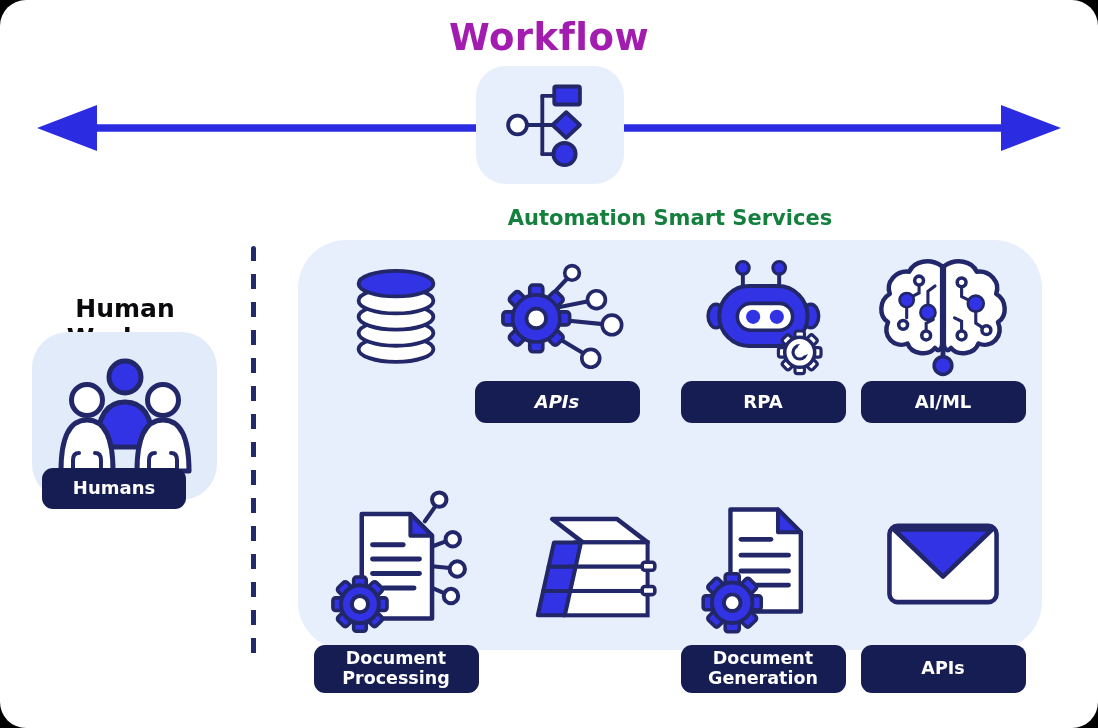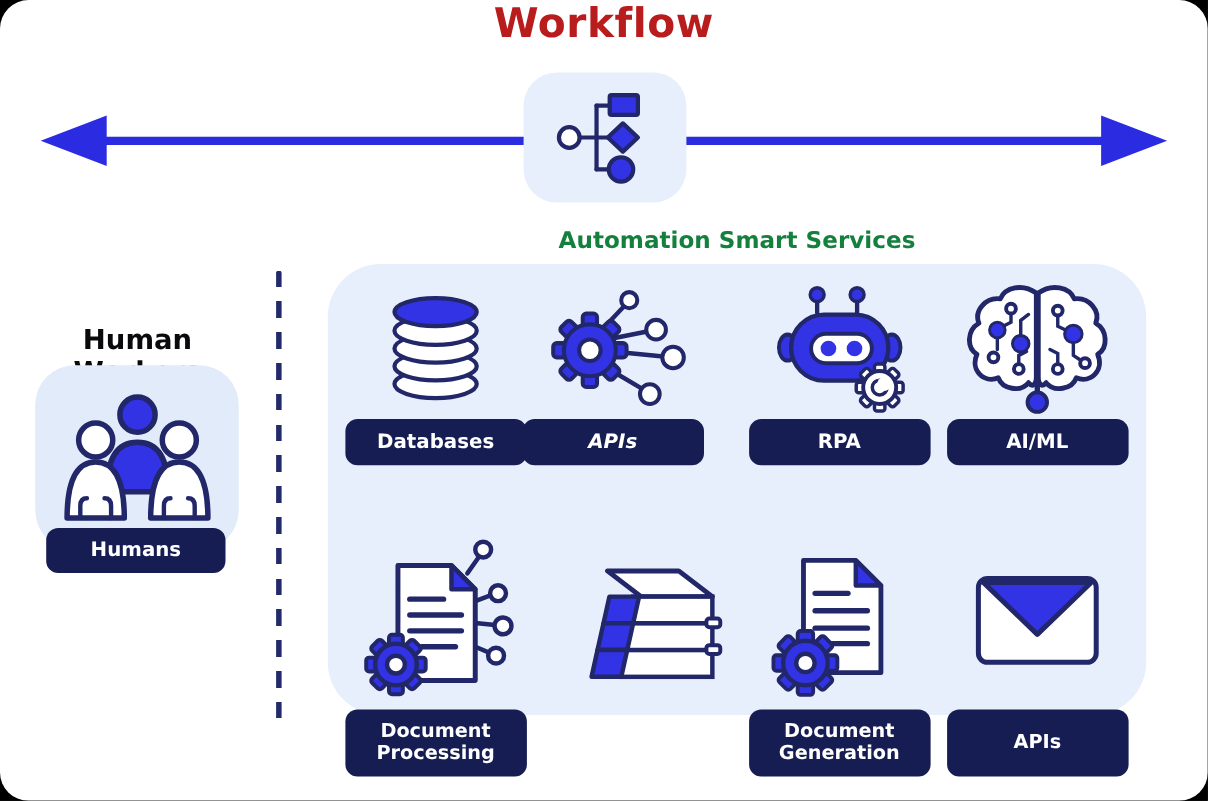--- a/index.html
+++ b/index.html
@@ -2,22 +2,22 @@
 <html><head>
 <meta charset="utf-8">
 <style>
   html,body { margin:0; padding:0; background:#000; }
   .canvas {
     position:relative; width:1098px; height:728px; background:#ffffff;
     border-radius:26px; overflow:hidden;
     font-family:"DejaVu Sans","Liberation Sans",sans-serif;
   }
   .title {
-    position:absolute; top:0; left:0; width:1098px; text-align:center;
-    font-size:37px; font-weight:800; color:#b91c1c; letter-spacing:.5px;
+    position:absolute; top:16px; left:0; width:1098px; text-align:center;
+    font-size:37px; font-weight:800; color:#a21caf; letter-spacing:.5px;
   }
   .arrow-svg { position:absolute; left:0; top:98px; }
   .wf-icon-box {
     position:absolute; left:476px; top:66px; width:148px; height:118px;
     background:#e7eefc; border-radius:30px;
     display:flex; align-items:center; justify-content:center;
   }
   .ass-heading {
     position:absolute; left:298px; top:206px; width:744px; text-align:center;
     font-size:21px; font-weight:700; color:#15803d;
@@ -39,29 +39,29 @@
     position:absolute; left:32px; top:332px; width:185px; height:168px;
     background:#e2ebfa; border-radius:36px;
     display:flex; align-items:flex-start; justify-content:center;
   }
   .pill {
     background:#161d52; color:#ffffff; font-weight:700; border-radius:11px;
     display:flex; align-items:center; justify-content:center; text-align:center;
     white-space:pre-line; line-height:1.12;
   }
   .humans-pill {
-    position:absolute; left:42px; top:480px; width:163px; height:41px; font-size:18px;
+    position:absolute; left:42px; top:468px; width:144px; height:41px; font-size:18px;
   }
   .cell { position:absolute; width:186px; }
   .icon-area { display:flex; align-items:center; justify-content:center; }
   .cell.toprow .icon-area { height:124px; }
   .cell.botrow .icon-area { height:156px; }
   .cell .pill { width:165px; margin:3px auto 0 auto; }
   .cell.toprow .pill { height:42px; font-size:18px; }
-  .cell.botrow .pill { height:61px; font-size:17.5px; }
+  .cell.botrow .pill { height:48px; font-size:17.5px; }
 </style>
 </head>
 <body>
 
 <div class="canvas">
 
   <div class="title">Workflow</div>
 
   <svg class="arrow-svg" width="1098" height="60" viewBox="0 0 1098 60">
     <line x1="80" y1="30" x2="1020" y2="30" stroke="#2b2be2" stroke-width="7.5"></line>
@@ -112,21 +112,20 @@
       <svg width="102" height="112" viewBox="0 0 120 118">
         <g stroke="#212768" stroke-width="4.5">
           <ellipse cx="60" cy="98" rx="44" ry="15" fill="#ffffff"></ellipse>
           <ellipse cx="60" cy="79" rx="44" ry="15" fill="#ffffff"></ellipse>
           <ellipse cx="60" cy="60" rx="44" ry="15" fill="#ffffff"></ellipse>
           <ellipse cx="60" cy="41" rx="44" ry="15" fill="#ffffff"></ellipse>
           <ellipse cx="60" cy="21" rx="44" ry="15" fill="#3333e6"></ellipse>
         </g>
       </svg>
     </div>
-    <div class="pill">Databases</div>
   </div>
 
   <div class="cell toprow" style="left:464px; top:254px;font-style:italic;">
     <div class="icon-area">
       <svg width="160" height="122" viewBox="0 0 165 150">
         <g fill="none" stroke="#212768" stroke-width="5" stroke-linecap="round">
           <path d="M77 48 L96 28"></path>
             <path d="M86 64 L121 57"></path>
           <path d="M88 80 L139 85"></path>
             <path d="M80 100 L117 122"></path>

